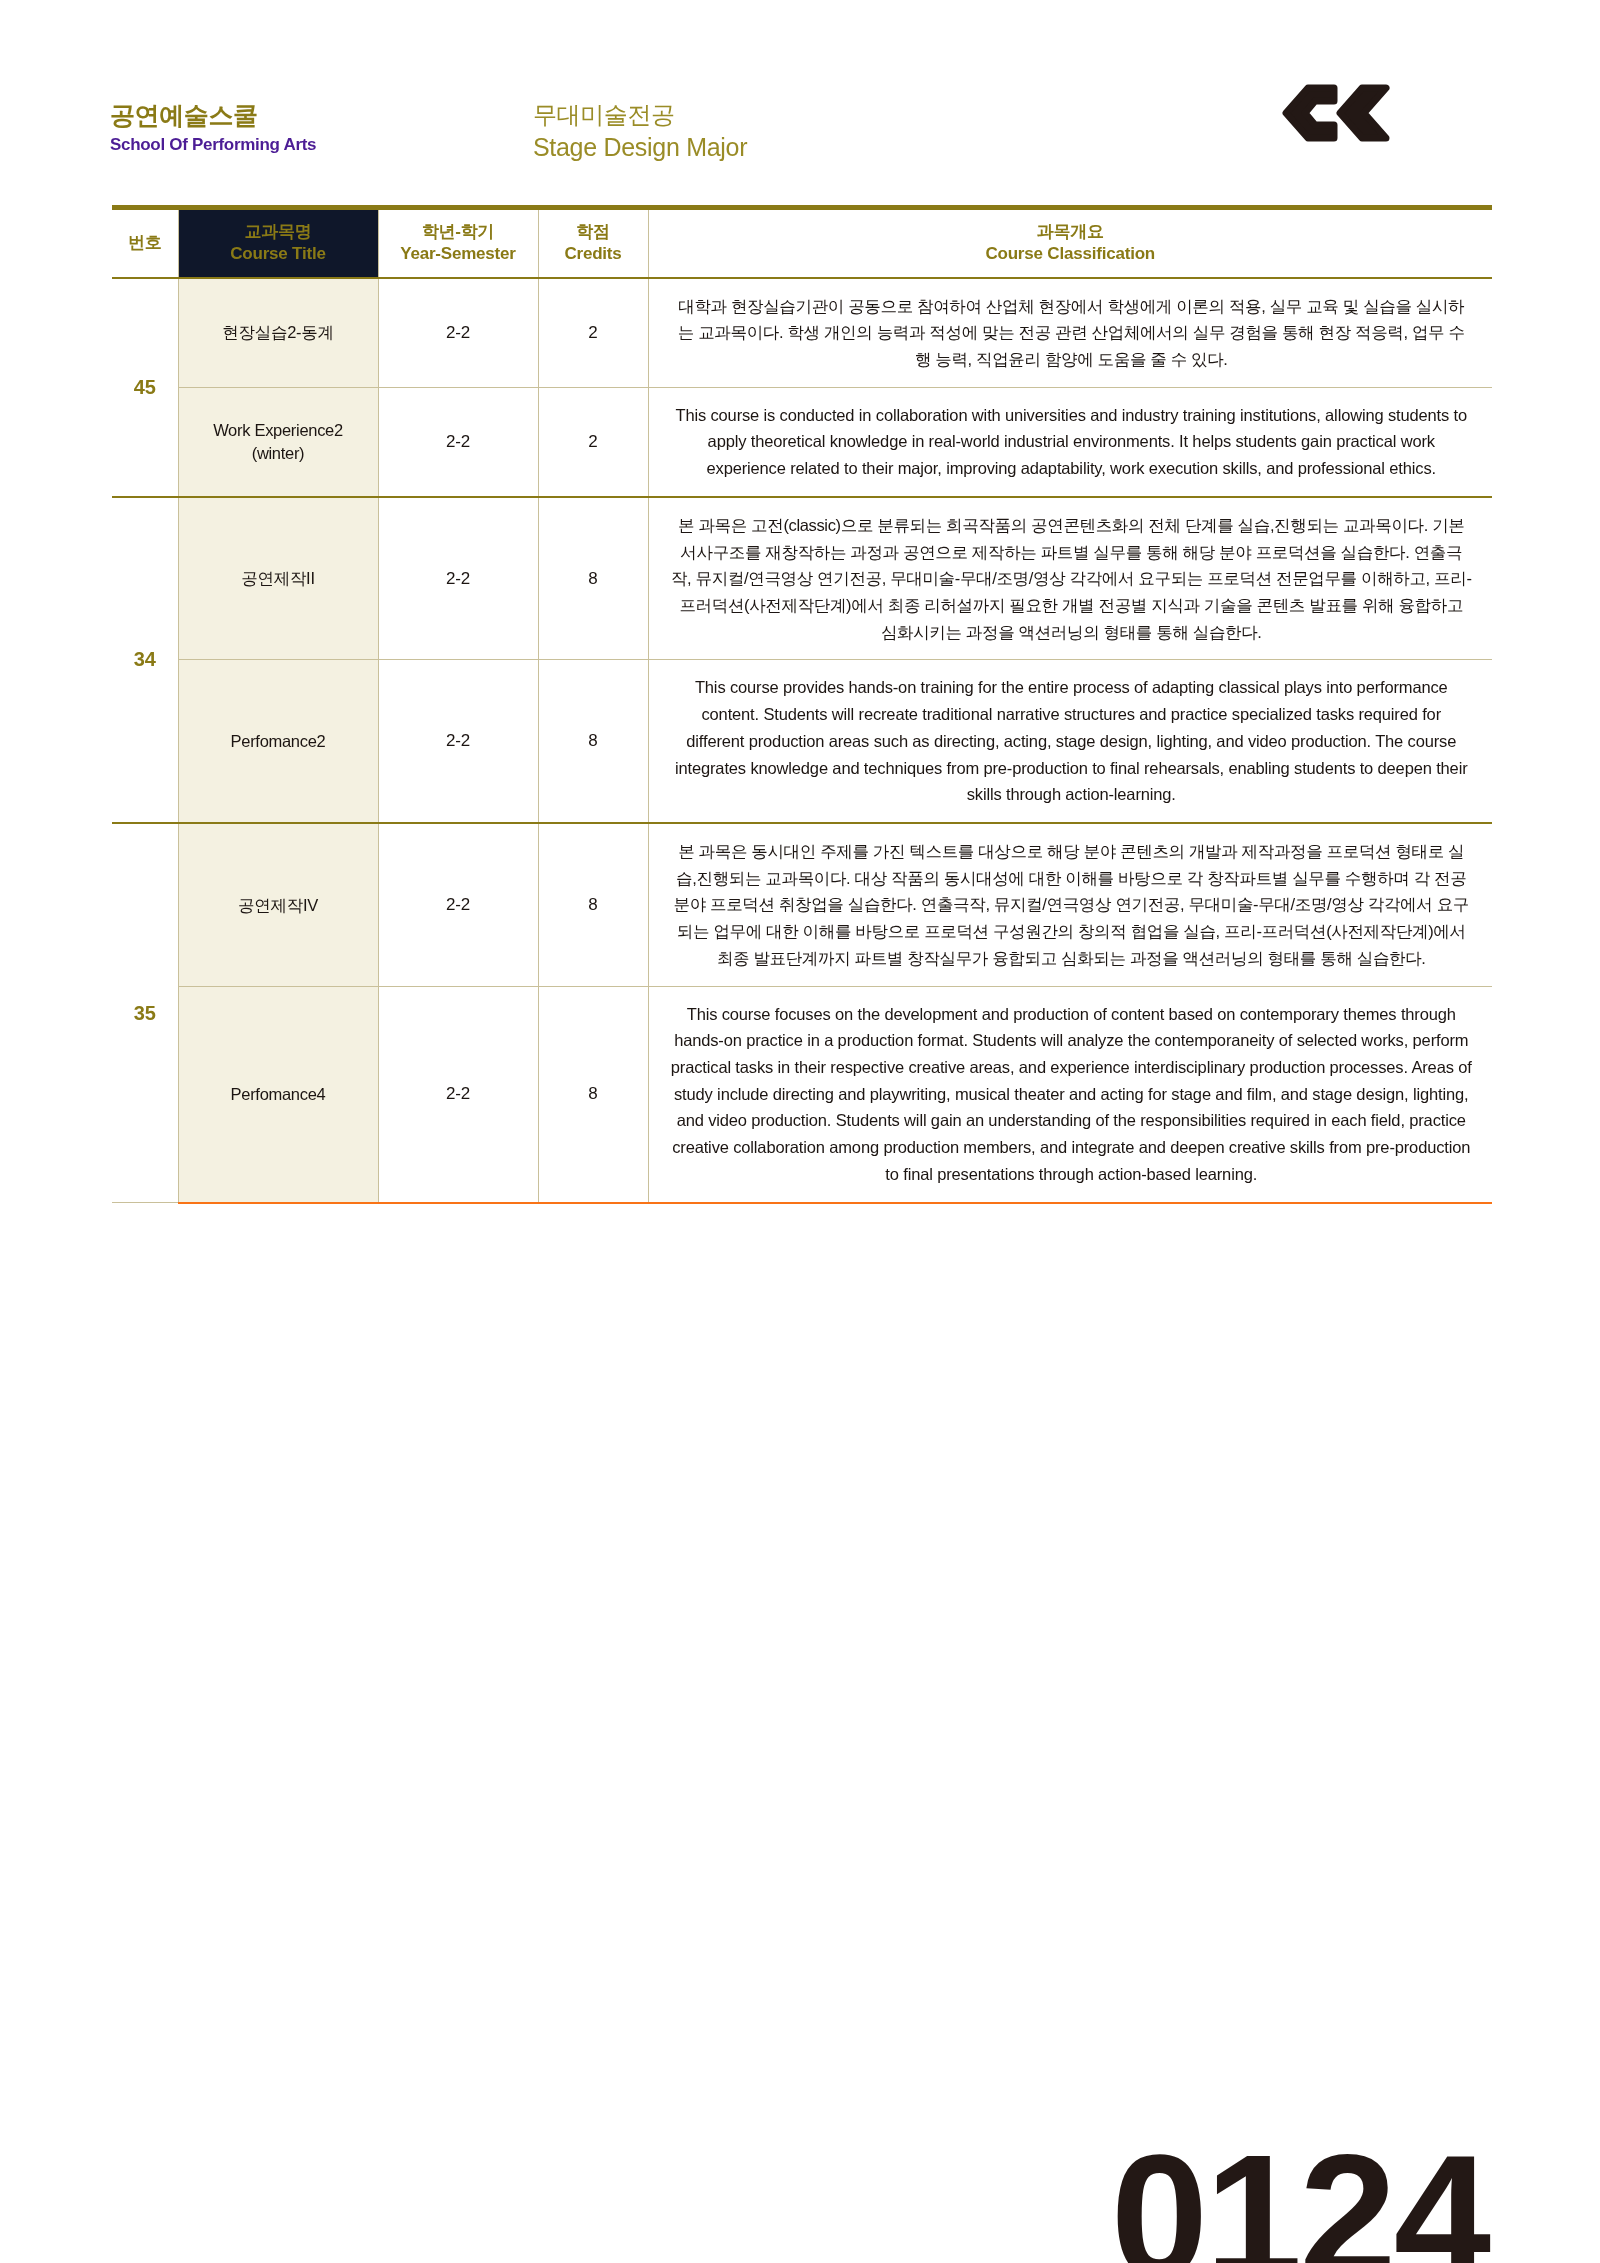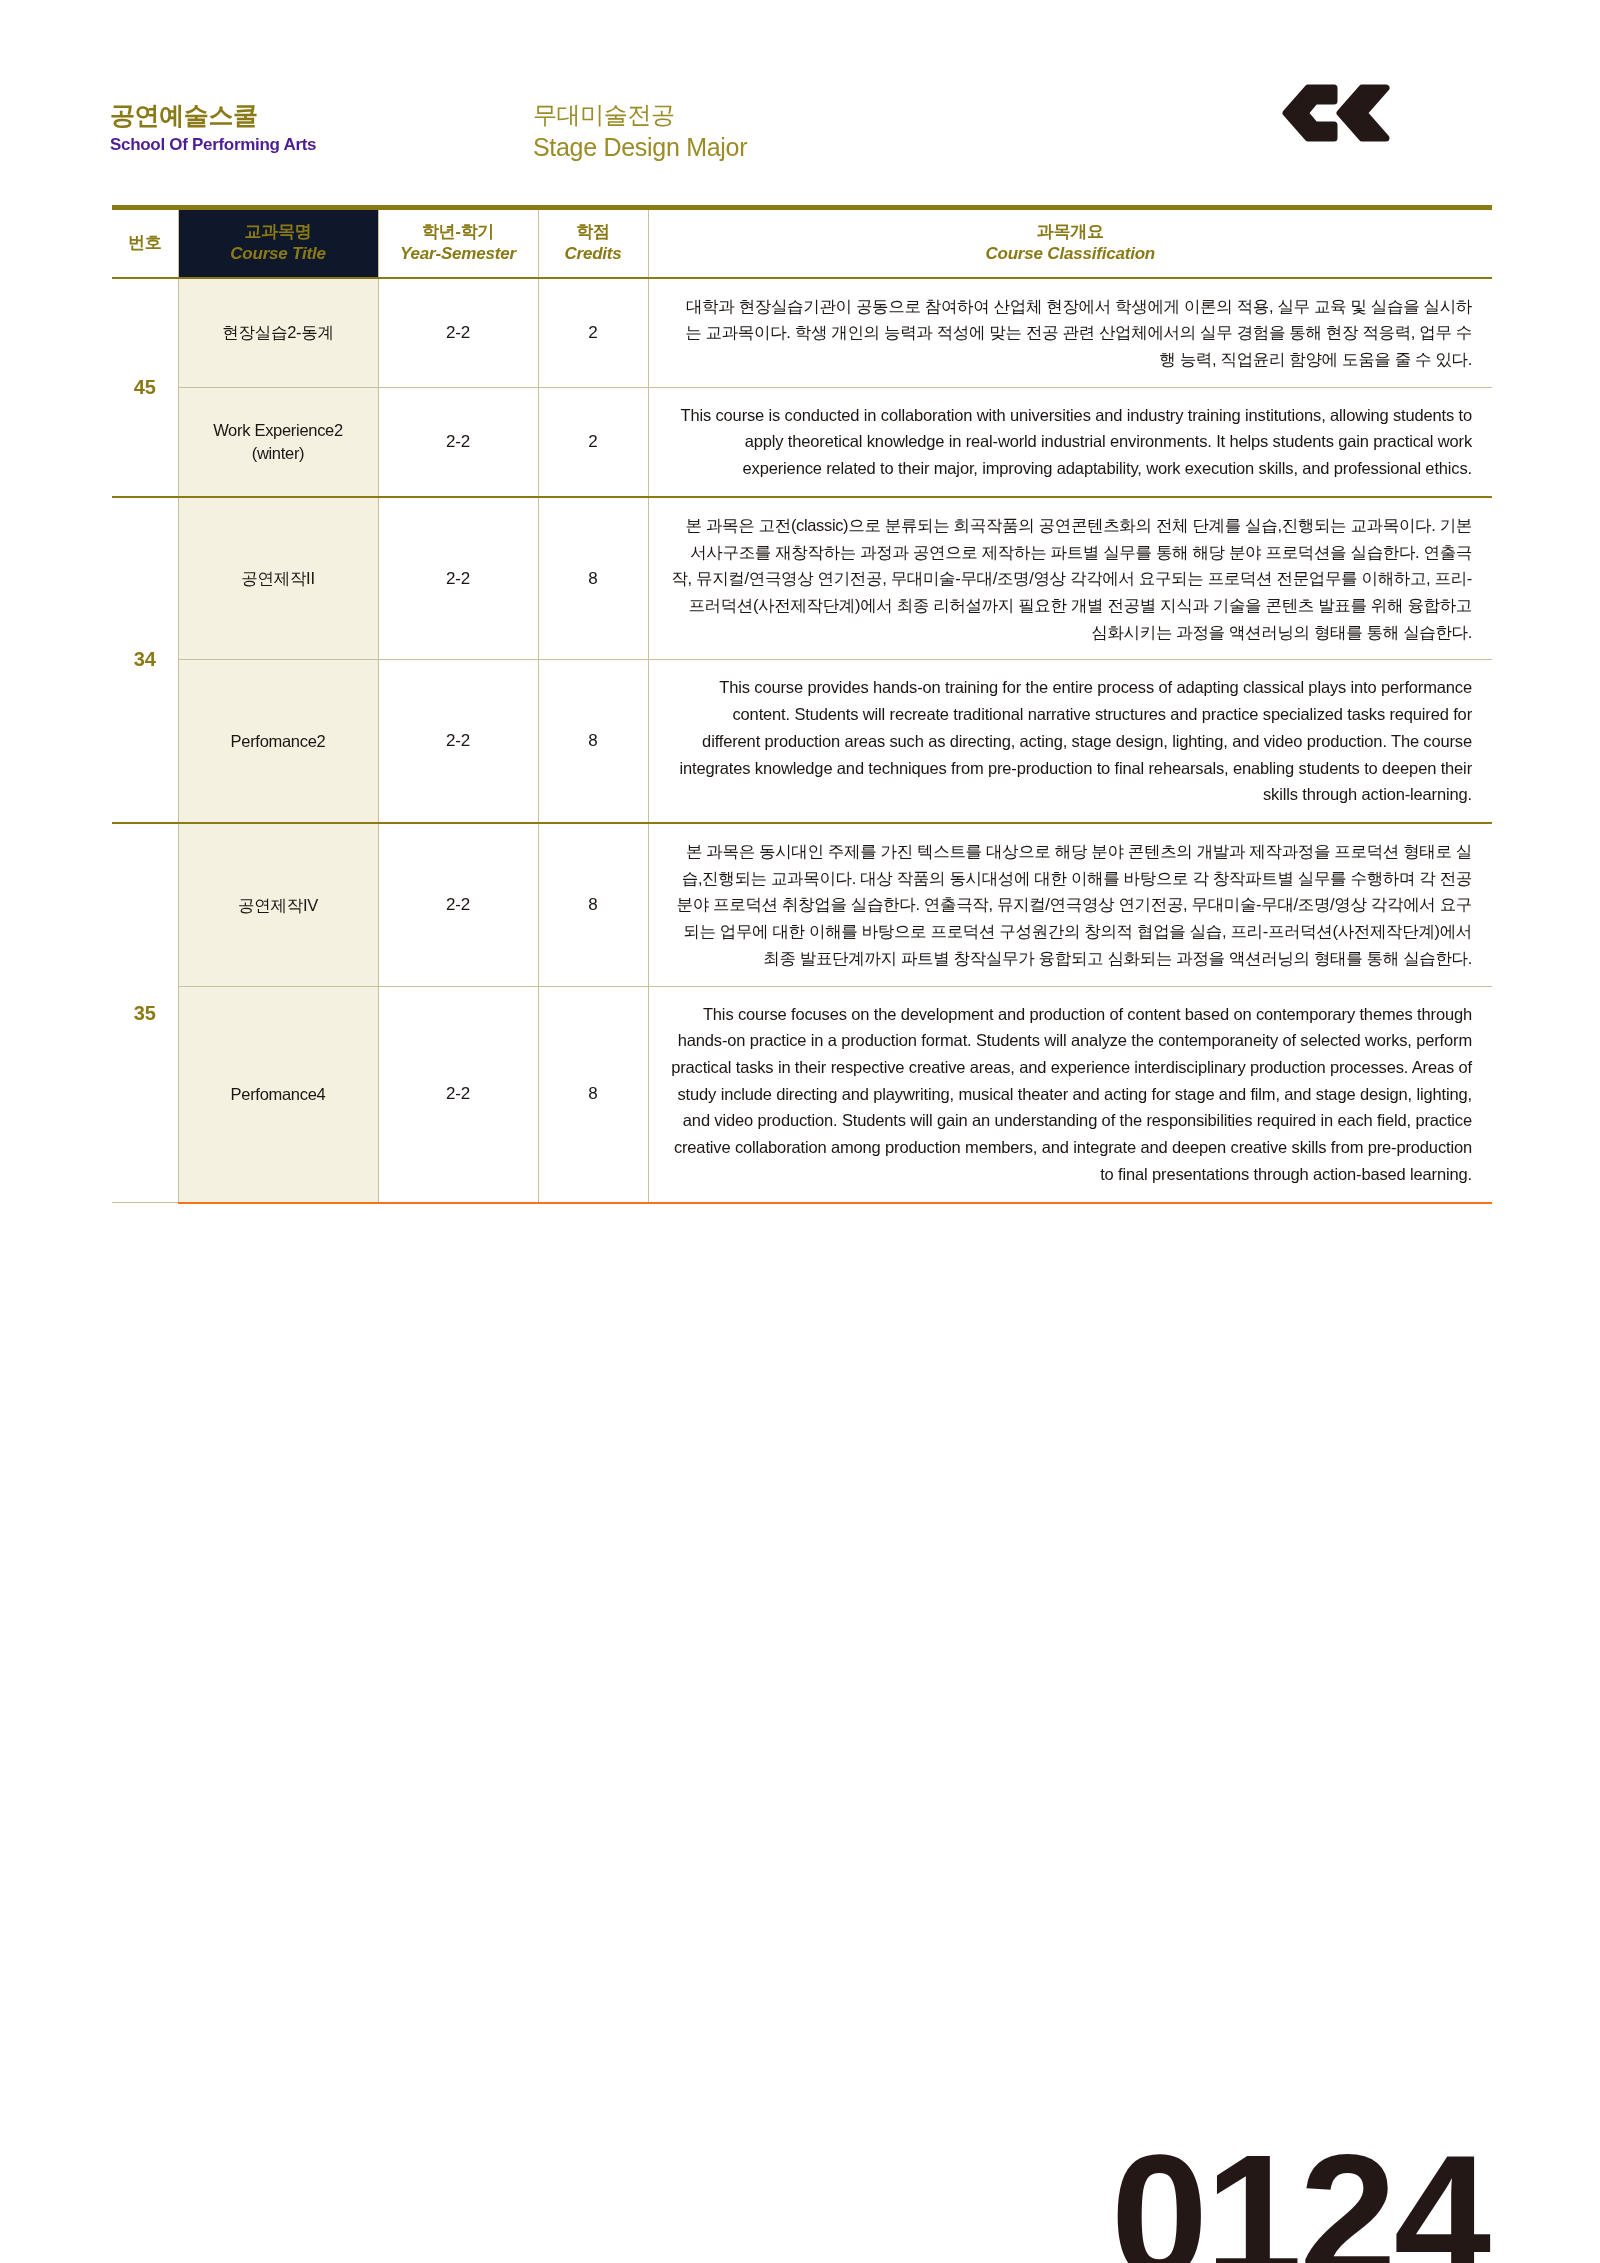--- a/index.html
+++ b/index.html
@@ -93,21 +93,21 @@
     padding: 11px 4px 12px 4px;
     color: #8a7a16;
     font-weight: bold;
     text-align: center;
     vertical-align: middle;
     line-height: 1.28;
   }
   .course-table thead th:last-child { border-right: none; }
   .course-table thead th.th-title { background: #0f172a; }
   .th-ko { font-size: 17px; display: block; letter-spacing: -0.3px; }
-  .th-en { font-size: 17px; display: block; letter-spacing: -0.2px; font-style: italic; }
+  .th-en { font-size: 17px; display: block; letter-spacing: -0.2px; }
   .th-single { font-size: 17px; display: block; letter-spacing: -0.3px; font-family: Liberation Serif, serif; }
 
   .course-table td {
     border-bottom: 1px solid #c9c09a;
     border-right: 1px solid #c9c09a;
     vertical-align: middle;
   }
   .course-table td.cell-desc { border-right: none; }
 
   .cell-no {
@@ -130,21 +130,21 @@
   .cell-sem, .cell-cred {
     text-align: center;
     font-size: 17px;
     letter-spacing: -0.2px;
   }
   .cell-desc {
     padding: 14px 20px 14px 22px;
     font-size: 16.5px;
     line-height: 1.62;
     letter-spacing: -0.35px;
-    text-align: right;
+    text-align: center;
   }
   .cell-desc.en-desc { letter-spacing: -0.15px; }
 
   
   tr.group-start > td { border-top: 2px solid #8a7a16; }
   tbody tr.last-row > td { border-bottom: 2px solid #f97316; }
 
   
   .page-number {
     position: absolute;

